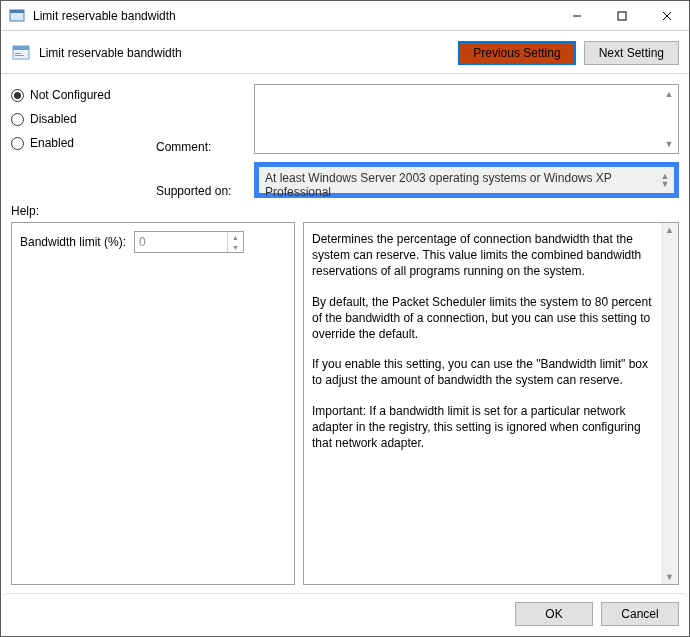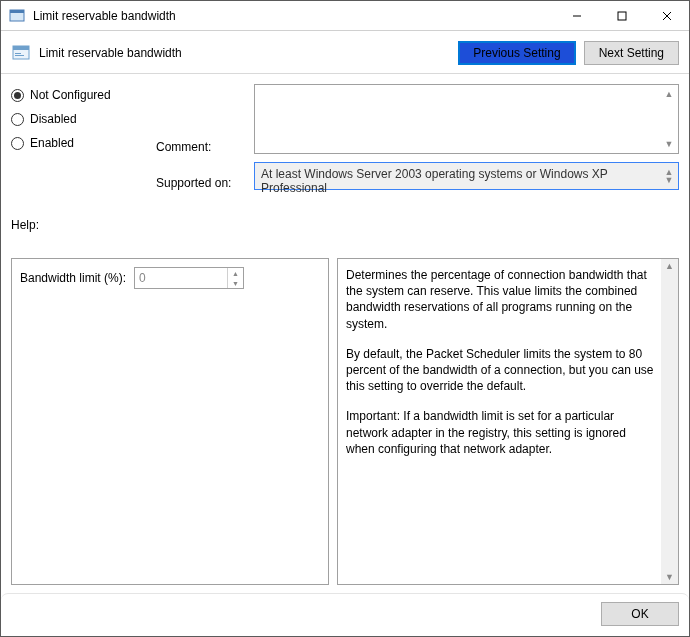--- a/index.html
+++ b/index.html
@@ -8,40 +8,40 @@
   .titlebar { height: 30px; display: flex; align-items: center; border-bottom: 1px solid #d0d0d0; }
   .titlebar-icon { width: 16px; height: 16px; margin: 0 6px 0 8px; display: flex; align-items: center; justify-content: center; }
   .titlebar-title { flex: 1; padding-left: 2px; }
   .titlebar-btns { display: flex; height: 100%; }
   .titlebar-btn { width: 45px; display: flex; align-items: center; justify-content: center; }
   .subheader { display: flex; align-items: center; padding: 10px 10px 8px 10px; border-bottom: 1px solid #d9d9d9; }
   .sub-icon { width: 20px; height: 20px; margin-right: 8px; display:flex; align-items:center; justify-content:center;}
   .sub-title { flex: 1; }
   .nav-btns { display: flex; gap: 8px; }
   .btn { border: 1px solid #adadad; background: #e1e1e1; padding: 4px 14px; min-width: 78px; text-align: center; cursor: default; }
-  .btn.active { border: 2px solid #0078d7; background: #1d4ed8; padding: 3px 13px; }
+  .btn.active { border: 2px solid #0078d7; background: #c2410c; padding: 3px 13px; }
   .btn.disabled { color: #a0a0a0; }
-  .body { flex: 1; display: flex; flex-direction: column; padding: 10px 10px 8px 10px; gap: 24px; }
+  .body { flex: 1; display: flex; flex-direction: column; padding: 10px 10px 8px 10px; gap: 2px; }
   .toprow { display: flex; gap: 10px; }
   .radios { display: flex; flex-direction: column; gap: 10px; padding-top: 4px; width: 135px; }
   .radio { display: flex; align-items: center; gap: 6px; }
   .radio-dot { width: 13px; height: 13px; border: 1px solid #333; border-radius: 50%; position: relative; }
   .radio-dot.checked::after { content:""; position:absolute; top:2px; left:2px; width:7px; height:7px; border-radius:50%; background:#333; }
   .fieldcol { flex: 1; display: flex; flex-direction: column; gap: 8px; }
   .fieldrow { display: flex; gap: 8px; align-items: flex-end; }
   .fieldlabel { width: 90px; text-align: left; padding-top: 2px; }
   .textarea { flex: 1; height: 70px; border: 1px solid #a0a0a0; background: #fff; position: relative; }
-  .supported { flex: 1; height: 28px; border: 1px solid #3b82f6; background: #f0f0f0; padding: 4px 20px 4px 6px; position: relative; color: #333; }
+  .supported { flex: 1; height: 36px; border: 5px solid #3b82f6; background: #f0f0f0; padding: 4px 20px 4px 6px; position: relative; color: #333; }
   .scroll-up, .scroll-dn { position: absolute; right: 2px; width: 14px; height: 14px; display:flex; align-items:center; justify-content:center; color:#888; font-size:9px; }
   .scroll-up { top: 2px; } .scroll-dn { bottom: 2px; }
   .labelsrow { display: flex; padding: 4px 0 2px 0; }
   .labelsrow .lab-opt { width: 318px; }
   .panels { flex: 1; display: flex; gap: 8px; min-height: 0; }
   .panel { border: 1px solid #a0a0a0; background: #fff; padding: 8px; overflow: hidden; position: relative; }
-  .panel.options { width: 318px; }
+  .panel.options { width: 284px; }
   .panel.help { flex: 1; display: flex; flex-direction: column; }
   .opt-row { display: flex; align-items: center; gap: 8px; }
   .spinner { display: flex; align-items: center; border: 1px solid #a0a0a0; height: 22px; width: 110px; background: #fff; color: #888; }
   .spinner-val { flex: 1; padding: 0 4px; }
   .spinner-btns { width: 16px; height: 100%; border-left: 1px solid #d0d0d0; display:flex; flex-direction:column; }
   .spinner-btns div { flex:1; display:flex; align-items:center; justify-content:center; font-size:7px; color:#888; }
   .help-text { flex:1; overflow:auto; padding-right: 14px; line-height: 1.35; }
   .help-text p { margin: 0 0 14px 0; }
   .scrollbar { position:absolute; right:0; top:0; bottom:0; width:17px; background:#f0f0f0; display:flex; flex-direction:column; align-items:center; justify-content:space-between; padding:2px 0;}
   .scrollbar span { color:#888; font-size:9px; }
@@ -149,28 +149,30 @@
               <div>▼</div>
             </div>
           </div>
         </div>
       </div>
 
       <div class="panel help">
         <div class="help-text">
           <p>Determines the percentage of connection bandwidth that the system can reserve. This value limits the combined bandwidth reservations of all programs running on the system.</p>
           <p>By default, the Packet Scheduler limits the system to 80 percent of the bandwidth of a connection, but you can use this setting to override the default.</p>
+          <p>If you enable this setting, you can use the "Bandwidth limit" box to adjust the amount of bandwidth the system can reserve.</p>
           <p>Important: If a bandwidth limit is set for a particular network adapter in the registry, this setting is ignored when configuring that network adapter.</p>
         </div>
         <div class="scrollbar">
           <span>▲</span>
           <span>▼</span>
         </div>
       </div>
     </div>
 
   </div>
 
   <div class="footer">
     <div class="btn">OK</div>
+    <div class="btn">Cancel</div>
   </div>
 
 </div>
 
 </body></html>

